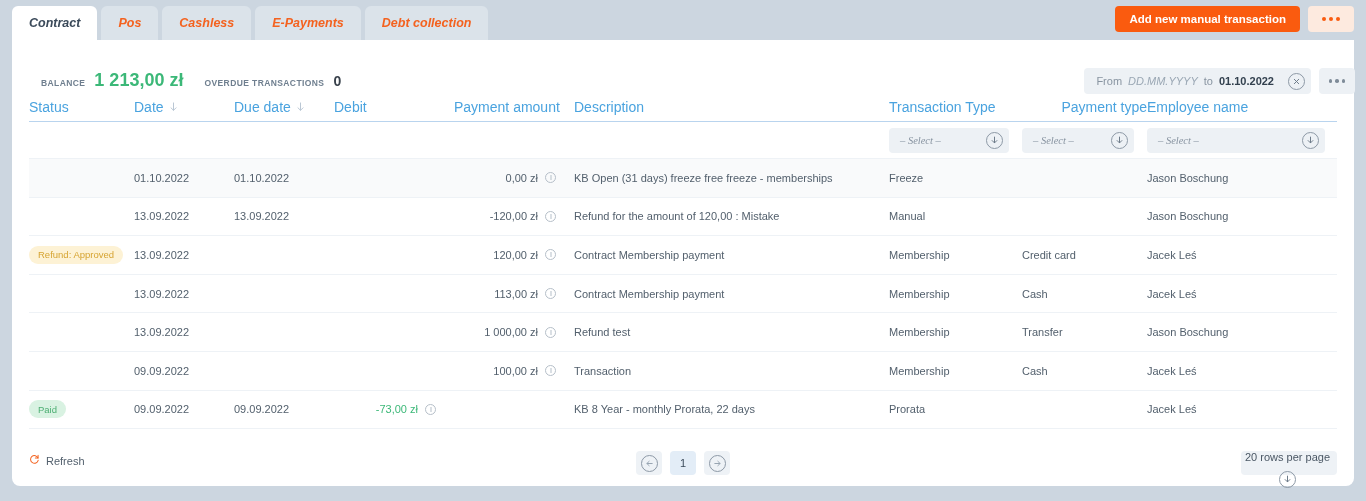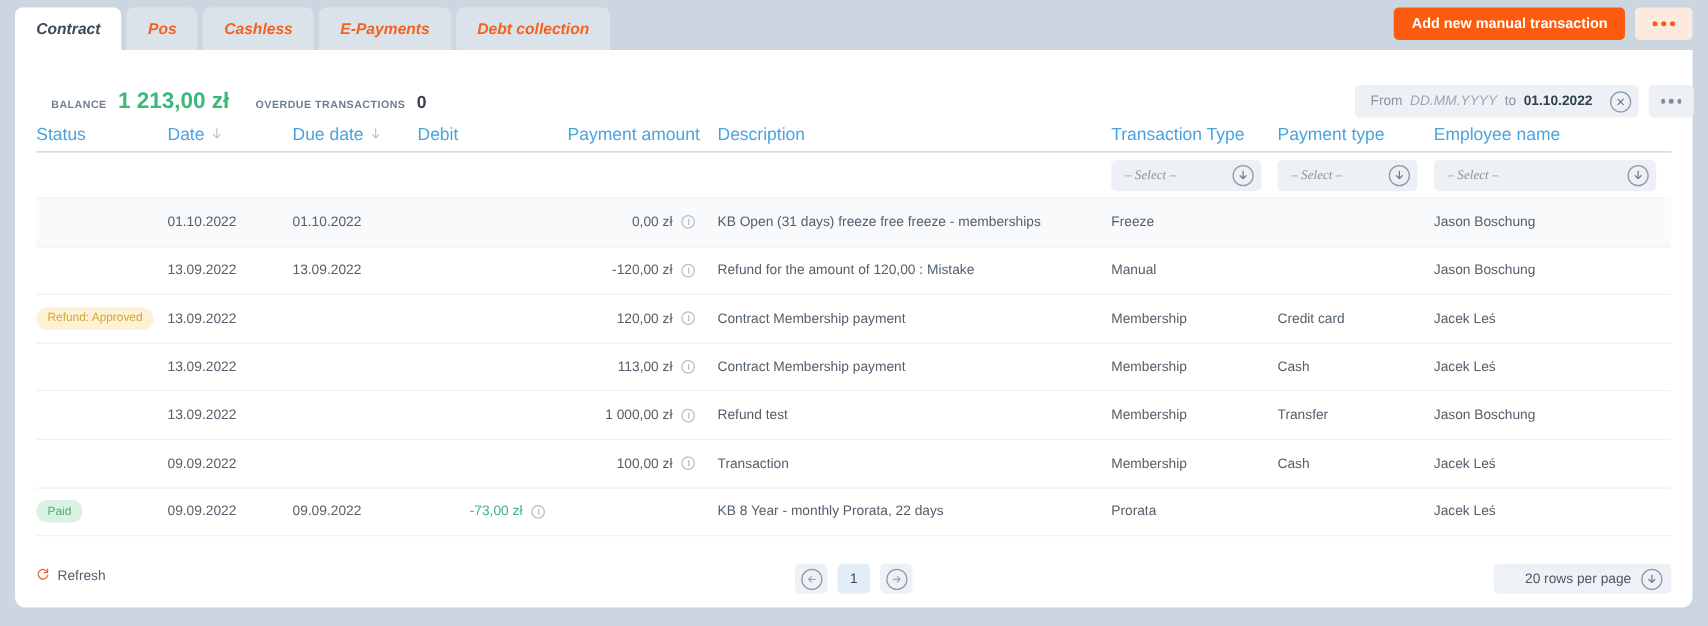--- a/index.html
+++ b/index.html
@@ -93,21 +93,21 @@
   .drow.shade { background: #f9fafb; }
 
   
   .c-status { width: 105px; flex: 0 0 105px; }
   .c-date   { width: 100px; flex: 0 0 100px; }
   .c-due    { width: 100px; flex: 0 0 100px; }
   .c-debit  { width: 120px; flex: 0 0 120px; }
   .c-pay    { width: 120px; flex: 0 0 120px; }
   .c-desc   { width: 315px; flex: 0 0 315px; }
   .c-ttype  { width: 133px; flex: 0 0 133px; }
-  .c-ptype  { width: 125px; flex: 0 0 125px; }
+  .c-ptype  { width: 125px; flex: 0 0 125px; justify-content: flex-end; }
   .c-emp    { width: 230px; flex: 0 0 230px; }
   .c-act    { flex: 1 1 auto; display: flex; justify-content: flex-end; padding-right: 16px; }
 
   .amt-cell { display: flex; align-items: center; justify-content: flex-end; gap: 7px; padding-right: 18px; }
   .amt-green { color: #3cb878; }
   .info-ico { width: 11px; height: 11px; border-radius: 50%; border: 1px solid #b6bfc9; position: relative; flex: 0 0 auto; }
   .info-ico::after {
     content: ""; position: absolute; left: 50%; top: 2px;
     width: 1px; height: 5px; background: #b6bfc9; transform: translateX(-50%);
   }
@@ -136,21 +136,21 @@
   .pager { position: absolute; left: 50%; top: 12px; transform: translateX(-50%); display: flex; gap: 8px; }
   .pg {
     width: 26px; height: 24px; border-radius: 4px; background: #eef2f6;
     display: flex; align-items: center; justify-content: center;
     font-size: 11px; color: #4a5764; cursor: pointer;
   }
   .pg.cur { background: #e3edf7; color: #3b4a5a; }
   .rows-sel {
     position: absolute; right: 17px; top: 12px; height: 24px;
     background: #eef2f6; border-radius: 4px; display: flex; align-items: center;
-    gap: 8px; padding: 0 7px 0 25px; font-size: 11px; color: #4a5764; cursor: pointer;
+    gap: 8px; padding: 0 7px 0 4px; font-size: 11px; color: #4a5764; cursor: pointer; flex-direction: column;
   }
 </style>
 </head>
 <body>
 
 <div class="topbar">
   <div class="tabs">
     <div class="tab active">
         <span>Contract</span>
       </div>

